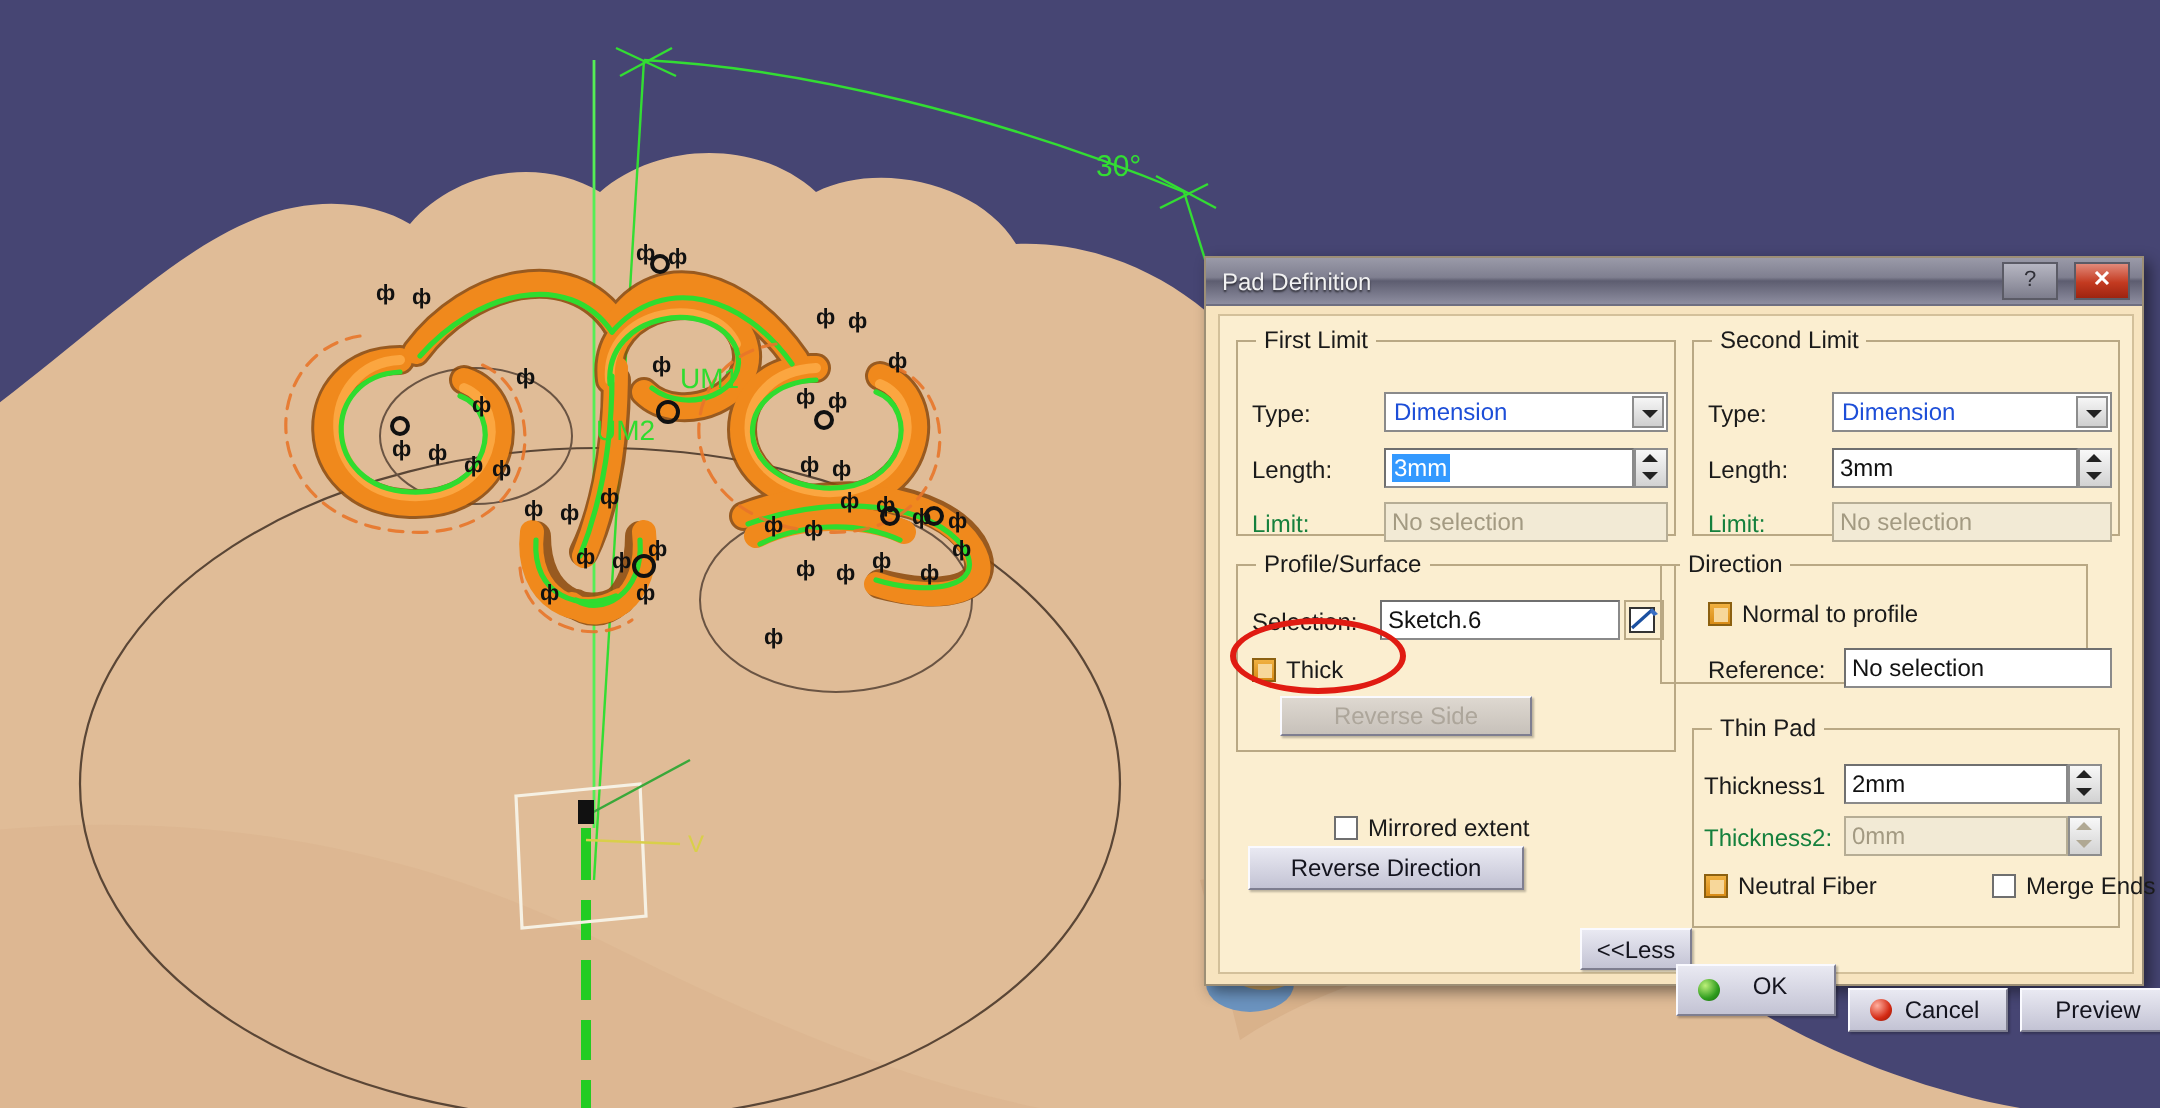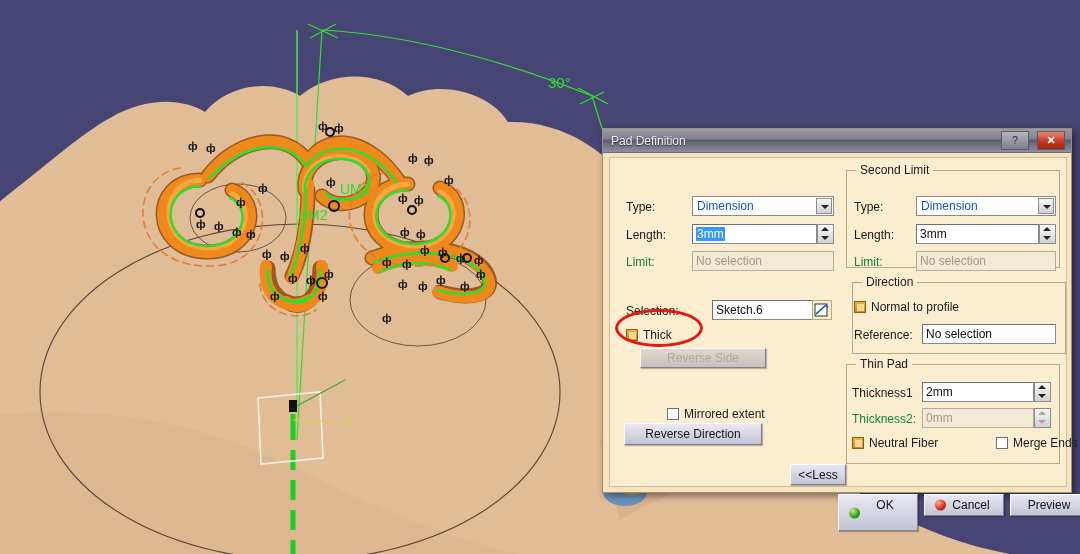--- a/index.html
+++ b/index.html
@@ -374,20 +374,23 @@
 <div id="pad-dialog">
 
   <div id="dlg-titlebar">
     <span id="dlg-title">Pad Definition</span>
     <div class="tb-btn" id="tb-help">?</div>
     <div class="tb-btn" id="tb-close">✕</div>
   </div>
 
   <div id="dlg-body">
 
+    <div class="grp" style="left:8px; top:12px; width:220px; height:98px;">
+      <span class="grp-title">First Limit</span>
+    </div>
     <span class="lbl" style="left:16px; top:42px;">Type:</span>
     <div class="combo" style="left:82px; top:38px; width:142px;">
       <span>Dimension</span>
       <span class="arrow"></span>
     </div>
 
     <span class="lbl" style="left:16px; top:70px;">Length:</span>
     <div class="txtfield sel" style="left:82px; top:66px; width:125px;">
       <span class="selspan">3mm</span>
     </div>
@@ -417,22 +420,25 @@
     <div class="spin" style="left:429px; top:66px;">
       <div class="up"></div>
       <div class="dn"></div>
     </div>
 
     <span class="lbl dim" style="left:244px; top:97px;">Limit:</span>
     <div class="txtfield dis" style="left:306px; top:93px; width:140px;">
       <span>No selection</span>
     </div>
 
+    <div class="grp" style="left:8px; top:124px; width:220px; height:94px;">
+      <span class="grp-title">Profile/Surface</span>
+    </div>
     <span class="lbl" style="left:16px; top:146px;">Selection:</span>
-    <div class="txtfield" style="left:80px; top:142px; width:120px;margin-left:22px;">
+    <div class="txtfield" style="left:80px; top:142px; width:120px;">
       <span>Sketch.6</span>
     </div>
     <div class="sketch-btn" style="left:202px; top:142px;">
       <svg width="18" height="18" viewBox="0 0 18 18">
         <rect x="2" y="3" width="12" height="12" fill="#fff" stroke="#333"></rect>
         <line x1="3" y1="13" x2="13" y2="4" stroke="#1a4fa0" stroke-width="1.6"></line>
         <polygon points="13,3 16,6 14,7 12,5" fill="#3a6fc4"></polygon>
       </svg>
     </div>
 
@@ -447,21 +453,21 @@
 
     <div class="chk" style="left:14px; top:249px;margin-left:43px;">
       <span class="box"></span>
       <span>Mirrored extent</span>
     </div>
 
     <div class="btn" style="left:14px; top:265px; width:138px; height:22px; line-height:21px;">
       <span>Reverse Direction</span>
     </div>
 
-    <div class="grp" style="left:242px; top:124px; width:214px; height:72px;">
+    <div class="grp" style="left:220px; top:124px; width:214px; height:60px;">
       <span class="grp-title">Direction</span>
     </div>
     <div class="chk" style="left:244px; top:142px;">
       <span class="box on"></span>
       <span>Normal to profile</span>
     </div>
     <span class="lbl" style="left:244px; top:170px;">Reference:</span>
     <div class="txtfield" style="left:312px; top:166px; width:134px;">
       <span>No selection</span>
     </div>
@@ -493,21 +499,21 @@
     </div>
     <div class="chk" style="left:348px; top:278px;padding-left:38px;">
       <span class="box"></span>
       <span>Merge Ends</span>
     </div>
 
     <div class="btn" style="left:180px; top:306px; width:56px; height:21px; line-height:20px;">
       <span>&lt;&lt;Less</span>
     </div>
 
-    <div class="btn" style="left:228px; top:336px; width:80px; height:37px; line-height:21px;">
+    <div class="btn" style="left:228px; top:324px; width:80px; height:26px; line-height:21px;">
       <span class="btn-ico ico-green"></span>
       <span style="margin-left:14px;">OK</span>
     </div>
     <div class="btn" style="left:314px; top:336px; width:80px; height:22px; line-height:21px;">
       <span class="btn-ico ico-red"></span>
       <span style="margin-left:14px;">Cancel</span>
     </div>
     <div class="btn" style="left:400px; top:336px; width:78px; height:22px; line-height:21px;">
       <span>Preview</span>
     </div>

